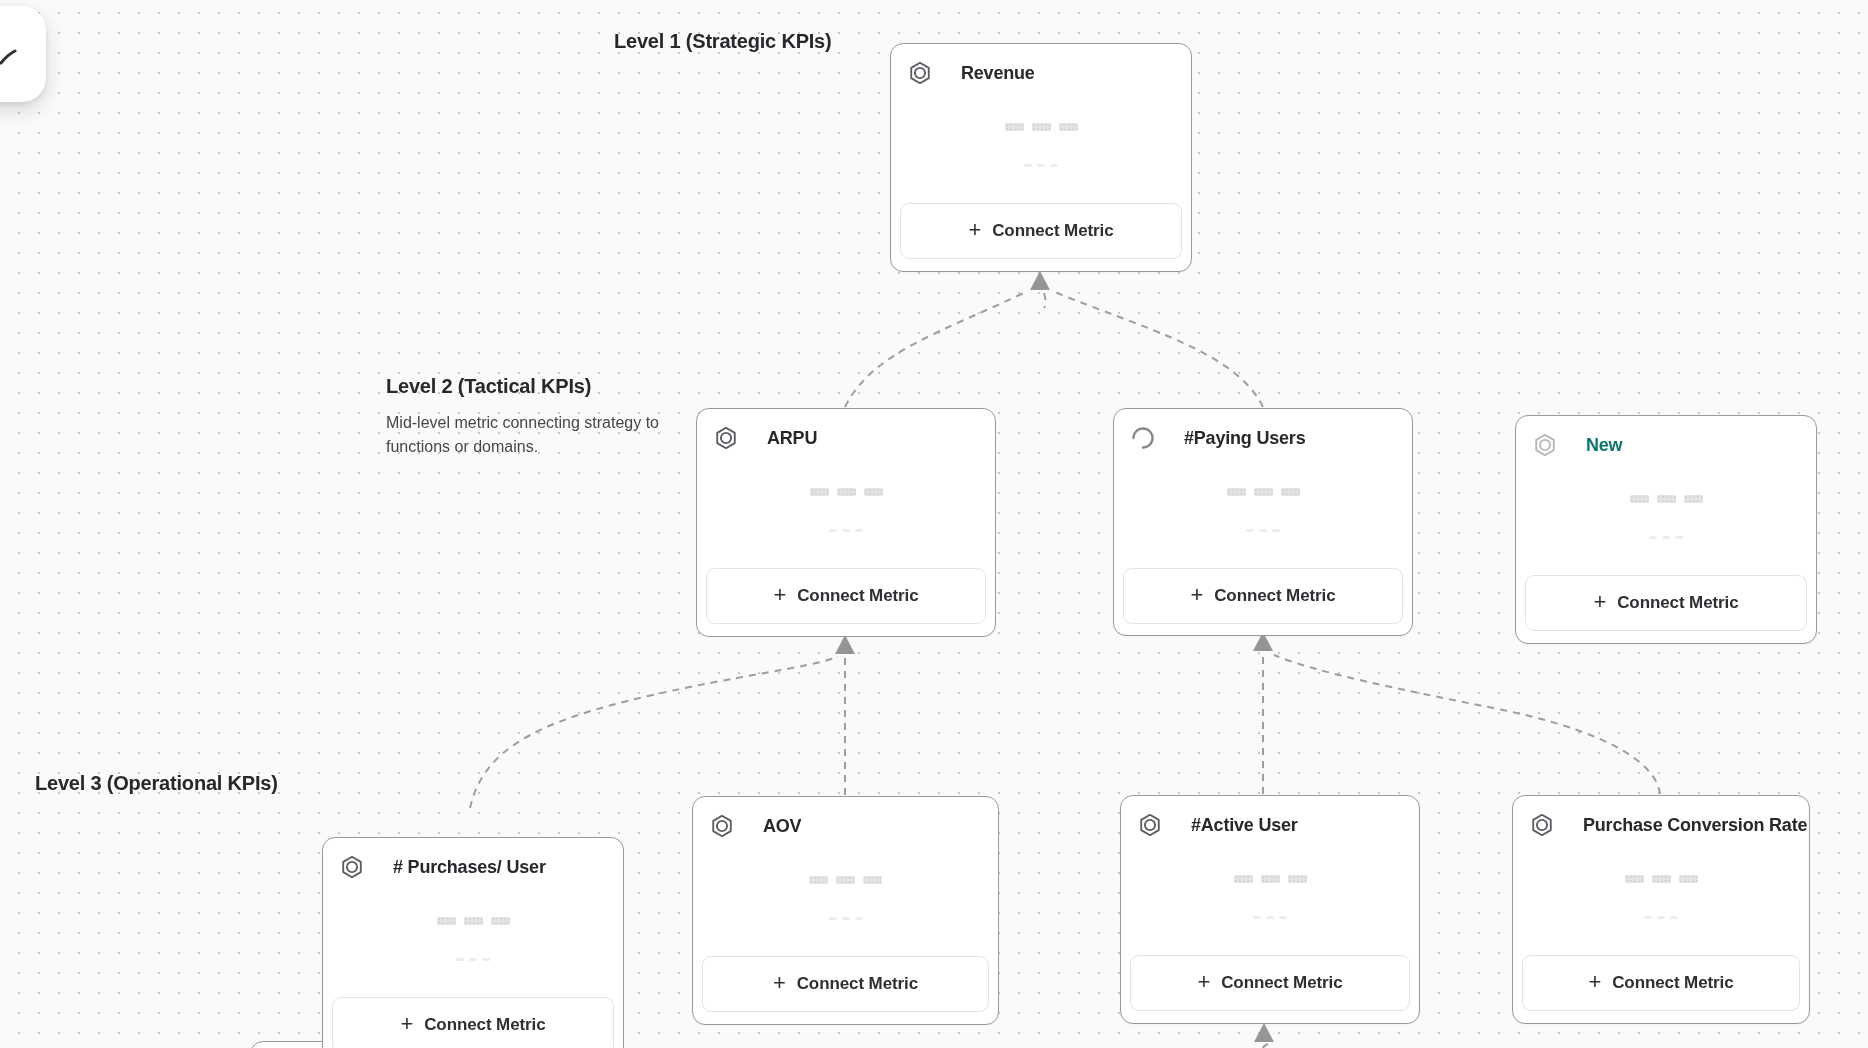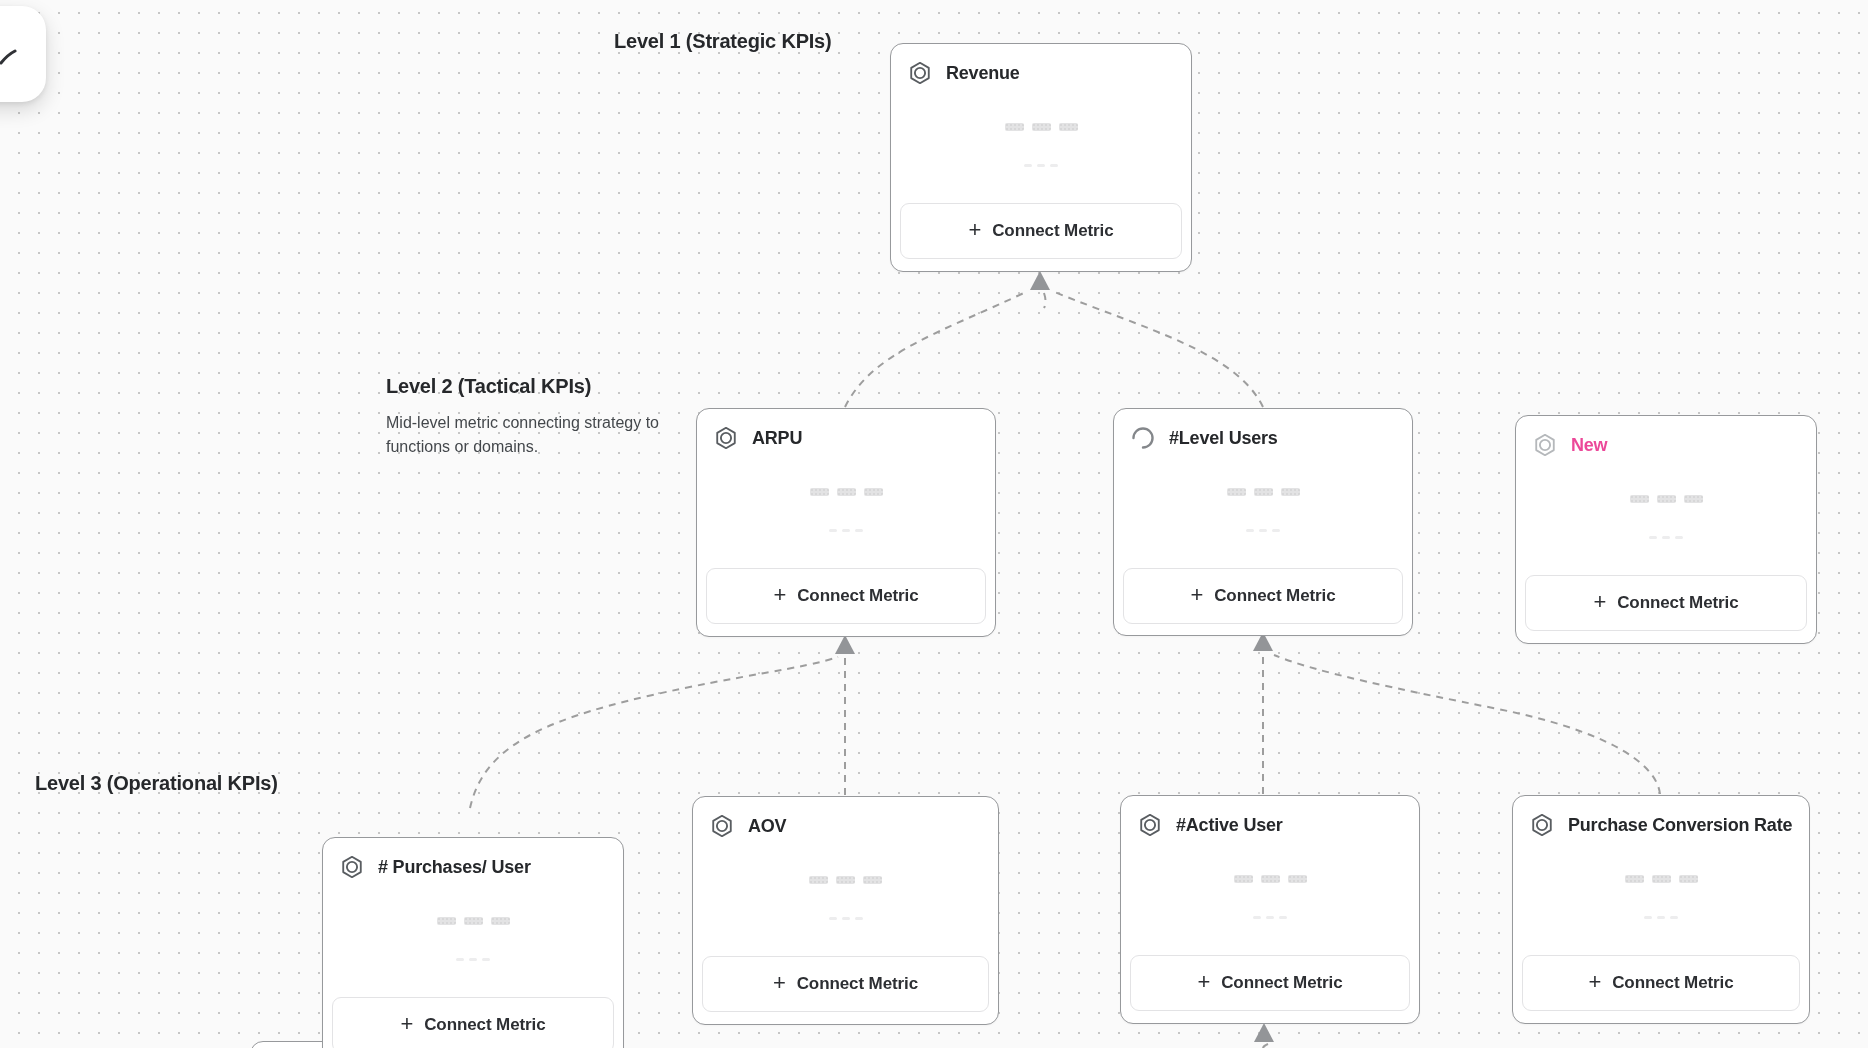--- a/index.html
+++ b/index.html
@@ -29,25 +29,25 @@
   }
   .card-revenue{left:890px;top:43px;width:300px;height:227px;}
   .card-arpu{left:696px;top:408px;width:298px;height:227px;}
   .card-paying{left:1113px;top:408px;width:298px;height:226px;}
   .card-new{left:1515px;top:415px;width:300px;height:227px;}
   .card-purchases{left:322px;top:809px;width:300px;height:228px;margin-top:28px;}
   .card-aov{left:692px;top:796px;width:305px;height:227px;}
   .card-active{left:1120px;top:795px;width:298px;height:227px;}
   .card-pcr{left:1512px;top:795px;width:296px;height:227px;}
   .card-partial{left:250px;top:1041px;width:357px;height:60px;z-index:2;}
-  .card-header{position:absolute;left:16px;top:16px;right:12px;display:flex;align-items:center;gap:13px;}
+  .card-header{position:absolute;left:16px;top:16px;right:12px;display:flex;align-items:center;gap:28px;}
   .card-header .icon{width:26px;height:26px;flex:0 0 26px;display:inline-flex;}
   .card-header .icon svg{width:26px;height:26px;}
   .card-title{font-size:18px;font-weight:700;color:#26282b;letter-spacing:-.2px;white-space:nowrap;}
-  .card-new .card-title{color:#ec4899;}
+  .card-new .card-title{color:#0f766e;}
   .card-new .icon svg *{stroke:#b5b8bb;}
   
   .sk-row{position:absolute;left:0;right:0;display:flex;justify-content:center;}
   .sk-row1{top:79px;gap:8px;}
   .sk-row1 i{width:19px;height:8px;border-radius:2px;background:#e3e3e4;
     background-image:radial-gradient(circle,#d7d7d8 .8px,transparent .9px);background-size:4px 4px;}
   .sk-row2{top:120px;gap:5px;}
   .sk-row2 i{width:8px;height:3px;border-radius:1.5px;background:#ededee;}
   
   .connect-btn{
@@ -151,21 +151,21 @@
   </button>
 </div>
 
 <div class="card card-paying">
   <div class="card-header">
     <span class="icon">
       <svg viewBox="0 0 24 24" fill="none">
         <path d="M3.2,12 A8.8,8.8 0 1 1 12,20.8" stroke="#84878b" stroke-width="2.2" stroke-linecap="round"></path>
       </svg>
     </span>
-    <span class="card-title">#Level Users</span>
+    <span class="card-title">#Paying Users</span>
   </div>
   <div class="sk-row sk-row1">
       <i></i>
       <i></i>
       <i></i>
     </div>
   <div class="sk-row sk-row2">
       <i></i>
       <i></i>
       <i></i>

